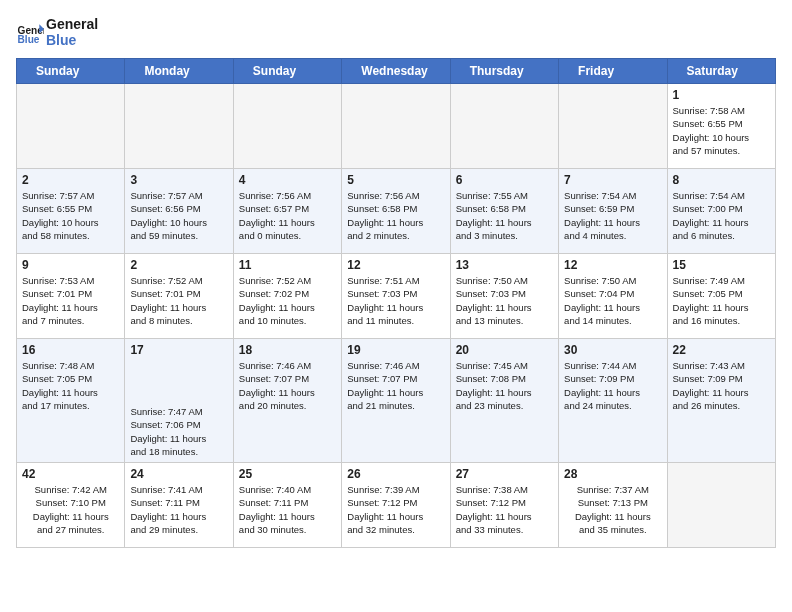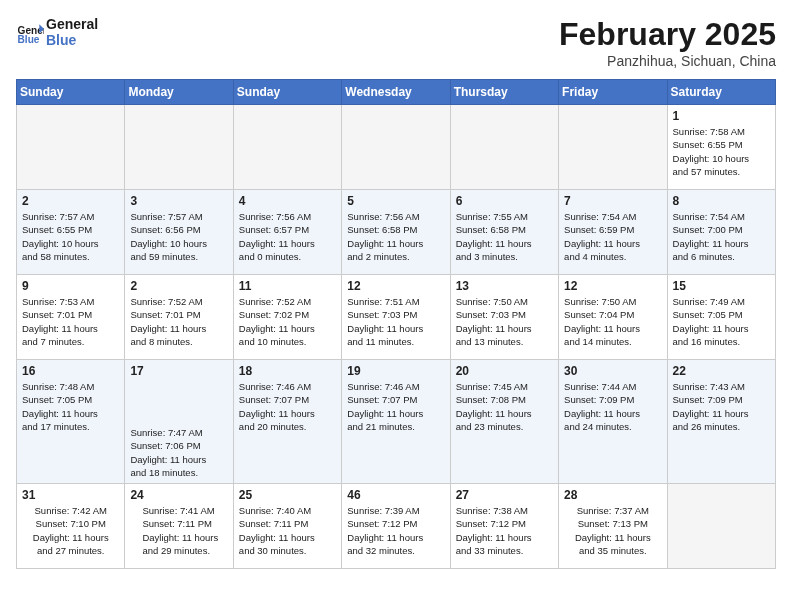--- a/index.html
+++ b/index.html
@@ -40,21 +40,21 @@
     .calendar {
       width: 100%;
       border-collapse: collapse;
       border: 1px solid #ccc;
     }
     .calendar th {
       background-color: #4472c4;
       color: #fff;
       font-size: 12px;
       font-weight: bold;
-      padding: 5px 3px;
+      padding: 5px 19px;
       text-align: left;
       border: 1px solid #3a62aa;
     }
     .calendar td {
       width: 107px;
       vertical-align: top;
       padding: 4px 5px;
       font-size: 10px;
       color: #222;
       border: 1px solid #ccc;
@@ -87,24 +87,20 @@
     <svg class="logo-icon" viewBox="0 0 36 36">
       <text x="2" y="20" font-size="13" font-weight="bold" fill="#1a1a1a">General</text>
       <text x="2" y="32" font-size="13" font-weight="bold" fill="#4472c4">Blue</text>
       <polygon points="30,8 36,14 30,20" fill="#4472c4"></polygon>
     </svg>
     <div>
       <div style="font-size:14px;font-weight:bold;color:#1a1a1a;">General</div>
       <div style="font-size:14px;font-weight:bold;color:#4472c4;">Blue</div>
     </div>
   </div>
-  <div class="title-block">
-    <div class="month-title">February 2025</div>
-    <div class="subtitle">Panzhihua, Sichuan, China</div>
-  </div>
 </div>
 
 <table class="calendar">
   <thead>
     <tr>
     <th>Sunday</th>
         <th>Monday</th>
         <th>Sunday</th>
         <th>Wednesday</th>
         <th>Thursday</th>
@@ -276,42 +272,42 @@
         <td>
           <span class="day-num">22</span>
           <div class="day-info" style="white-space: pre-line;">Sunrise: 7:43 AM
 Sunset: 7:09 PM
 Daylight: 11 hours
 and 26 minutes.</div>
         </td>
       </tr>
       <tr>
         <td>
-          <span class="day-num">31</span>
+          <span class="day-num">42</span>
           <div class="day-info" style="white-space: pre-line; text-align: center;">Sunrise: 7:42 AM
 Sunset: 7:10 PM
 Daylight: 11 hours
 and 27 minutes.</div>
         </td>
         <td>
           <span class="day-num">24</span>
-          <div class="day-info" style="white-space: pre-line; margin-left: 12px;">Sunrise: 7:41 AM
+          <div class="day-info" style="white-space: pre-line;">Sunrise: 7:41 AM
 Sunset: 7:11 PM
 Daylight: 11 hours
 and 29 minutes.</div>
         </td>
         <td>
           <span class="day-num">25</span>
           <div class="day-info" style="white-space: pre-line;">Sunrise: 7:40 AM
 Sunset: 7:11 PM
 Daylight: 11 hours
 and 30 minutes.</div>
         </td>
         <td>
-          <span class="day-num">46</span>
+          <span class="day-num">26</span>
           <div class="day-info" style="white-space: pre-line;">Sunrise: 7:39 AM
 Sunset: 7:12 PM
 Daylight: 11 hours
 and 32 minutes.</div>
         </td>
         <td>
           <span class="day-num">27</span>
           <div class="day-info" style="white-space: pre-line;">Sunrise: 7:38 AM
 Sunset: 7:12 PM
 Daylight: 11 hours

